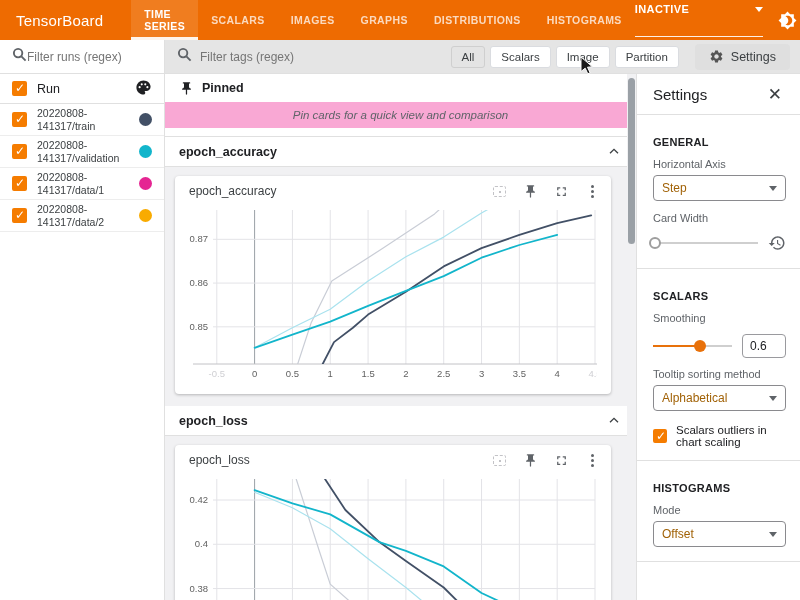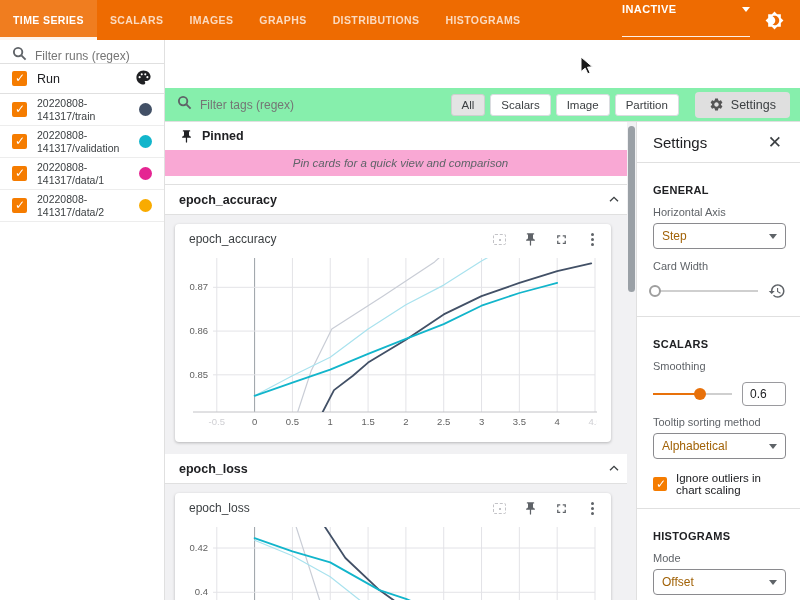--- a/index.html
+++ b/index.html
@@ -17,27 +17,27 @@
   .header-right { margin-left:auto; display:flex; align-items:center; gap:15px; padding-right:16px; }
   .status-select { display:flex; align-items:center; justify-content:space-between; width:128px; border-bottom:1px solid rgba(255,255,255,.9); padding-bottom:21px; font-size:11px; font-weight:bold; letter-spacing:.4px; cursor:pointer; }
   .caret-white { width:0; height:0; border-left:4px solid transparent; border-right:4px solid transparent; border-top:5px solid #fff; }
   .hicon { width:19px; height:19px; display:flex; align-items:center; justify-content:center; cursor:pointer; }
   .hicon svg { width:19px; height:19px; fill:#fff; }
 
   
   .main { display:flex; height:560px; }
   .sidebar { width:165px; border-right:1px solid #e0e0e0; background:#fff; flex:none; }
   .right-zone { flex:1; display:flex; flex-direction:column; min-width:0; }
-  .tagbar { height:34px; display:flex; align-items:center; border-bottom:1px solid #e0e0e0; background:#86efac; padding:0 10px 0 12px;margin-top:48px; }
+  .tagbar { height:34px; display:flex; align-items:center; border-bottom:1px solid #e0e0e0; background:#e5e5e5; padding:0 10px 0 12px; }
   .content-row { flex:1; display:flex; min-height:0; }
   .middle { width:471px; position:relative; background:#f1f1f3; overflow:hidden; flex:none; }
   .settings-panel { flex:1; background:#fff; border-left:1px solid #e0e0e0; overflow:hidden; }
 
   
-  .filter-row { height:16px; display:flex; align-items:center; gap:8px; padding:0 12px; border-bottom:1px solid #e0e0e0;margin-top:8px; }
+  .filter-row { height:34px; display:flex; align-items:center; gap:0; padding:0 12px; border-bottom:1px solid #e0e0e0; }
   .filter-row .ph { color:#757575; font-size:12px; }
   .search-icon svg { width:15px; height:15px; stroke:#5f6368; fill:none; stroke-width:2; }
   .run-header { height:30px; display:flex; align-items:center; padding:0 12px; border-bottom:1px solid #e0e0e0; font-size:12.5px; }
   .run-header .lbl { margin-left:10px; }
   .palette-icon { margin-left:auto; }
   .palette-icon svg { width:17px; height:17px; fill:#202124; }
   .run-row { min-height:30px; display:flex; align-items:center; padding:3px 12px; border-bottom:1px solid #ededed; }
   .run-name { margin-left:10px; font-size:10.5px; line-height:12.5px; color:#3c4043; width:97px; overflow-wrap:break-word; word-break:normal; }
   .run-dot { margin-left:auto; width:13px; height:13px; border-radius:50%; flex:none; }
   .checkbox { width:15px; height:15px; border-radius:2px; border:2px solid #757575; background:#fff; flex:none; position:relative; cursor:pointer; }
@@ -104,20 +104,21 @@
   .chart-svg text { font-family:"Liberation Sans","DejaVu Sans",sans-serif; }
 
   .cursor-overlay { position:absolute; left:580px; top:56px; width:14px; height:20px; z-index:50; pointer-events:none; }
 </style>
 </head>
 <body>
 
 <div class="app">
 
   <div class="header">
+    <div class="logo">TensorBoard</div>
     <div class="tabs">
       <div class="tab active">
           <span>TIME SERIES</span>
         </div>
       <div class="tab">
           <span>SCALARS</span>
         </div>
       <div class="tab">
           <span>IMAGES</span>
         </div>
@@ -425,21 +426,21 @@
                 </div>
                 <span class="num-input">0.6</span>
               </div>
               <div class="sp-label" style="margin-top:10px">Tooltip sorting method</div>
               <div class="selectbox">
                 <span>Alphabetical</span>
                 <span class="caret"></span>
               </div>
               <div class="cb-row">
                 <span class="checkbox checked"></span>
-                <span>Ignore outliers in chart scaling</span>
+                <span>Scalars outliers in chart scaling</span>
               </div>
             </div>
           </div>
           <hr class="sp-divider">
           <div class="sp-inner">
             <div class="sp-section">
               <div class="sp-heading">HISTOGRAMS</div>
               <div class="sp-label">Mode</div>
               <div class="selectbox" style="margin-bottom:2px">
                 <span>Offset</span>

